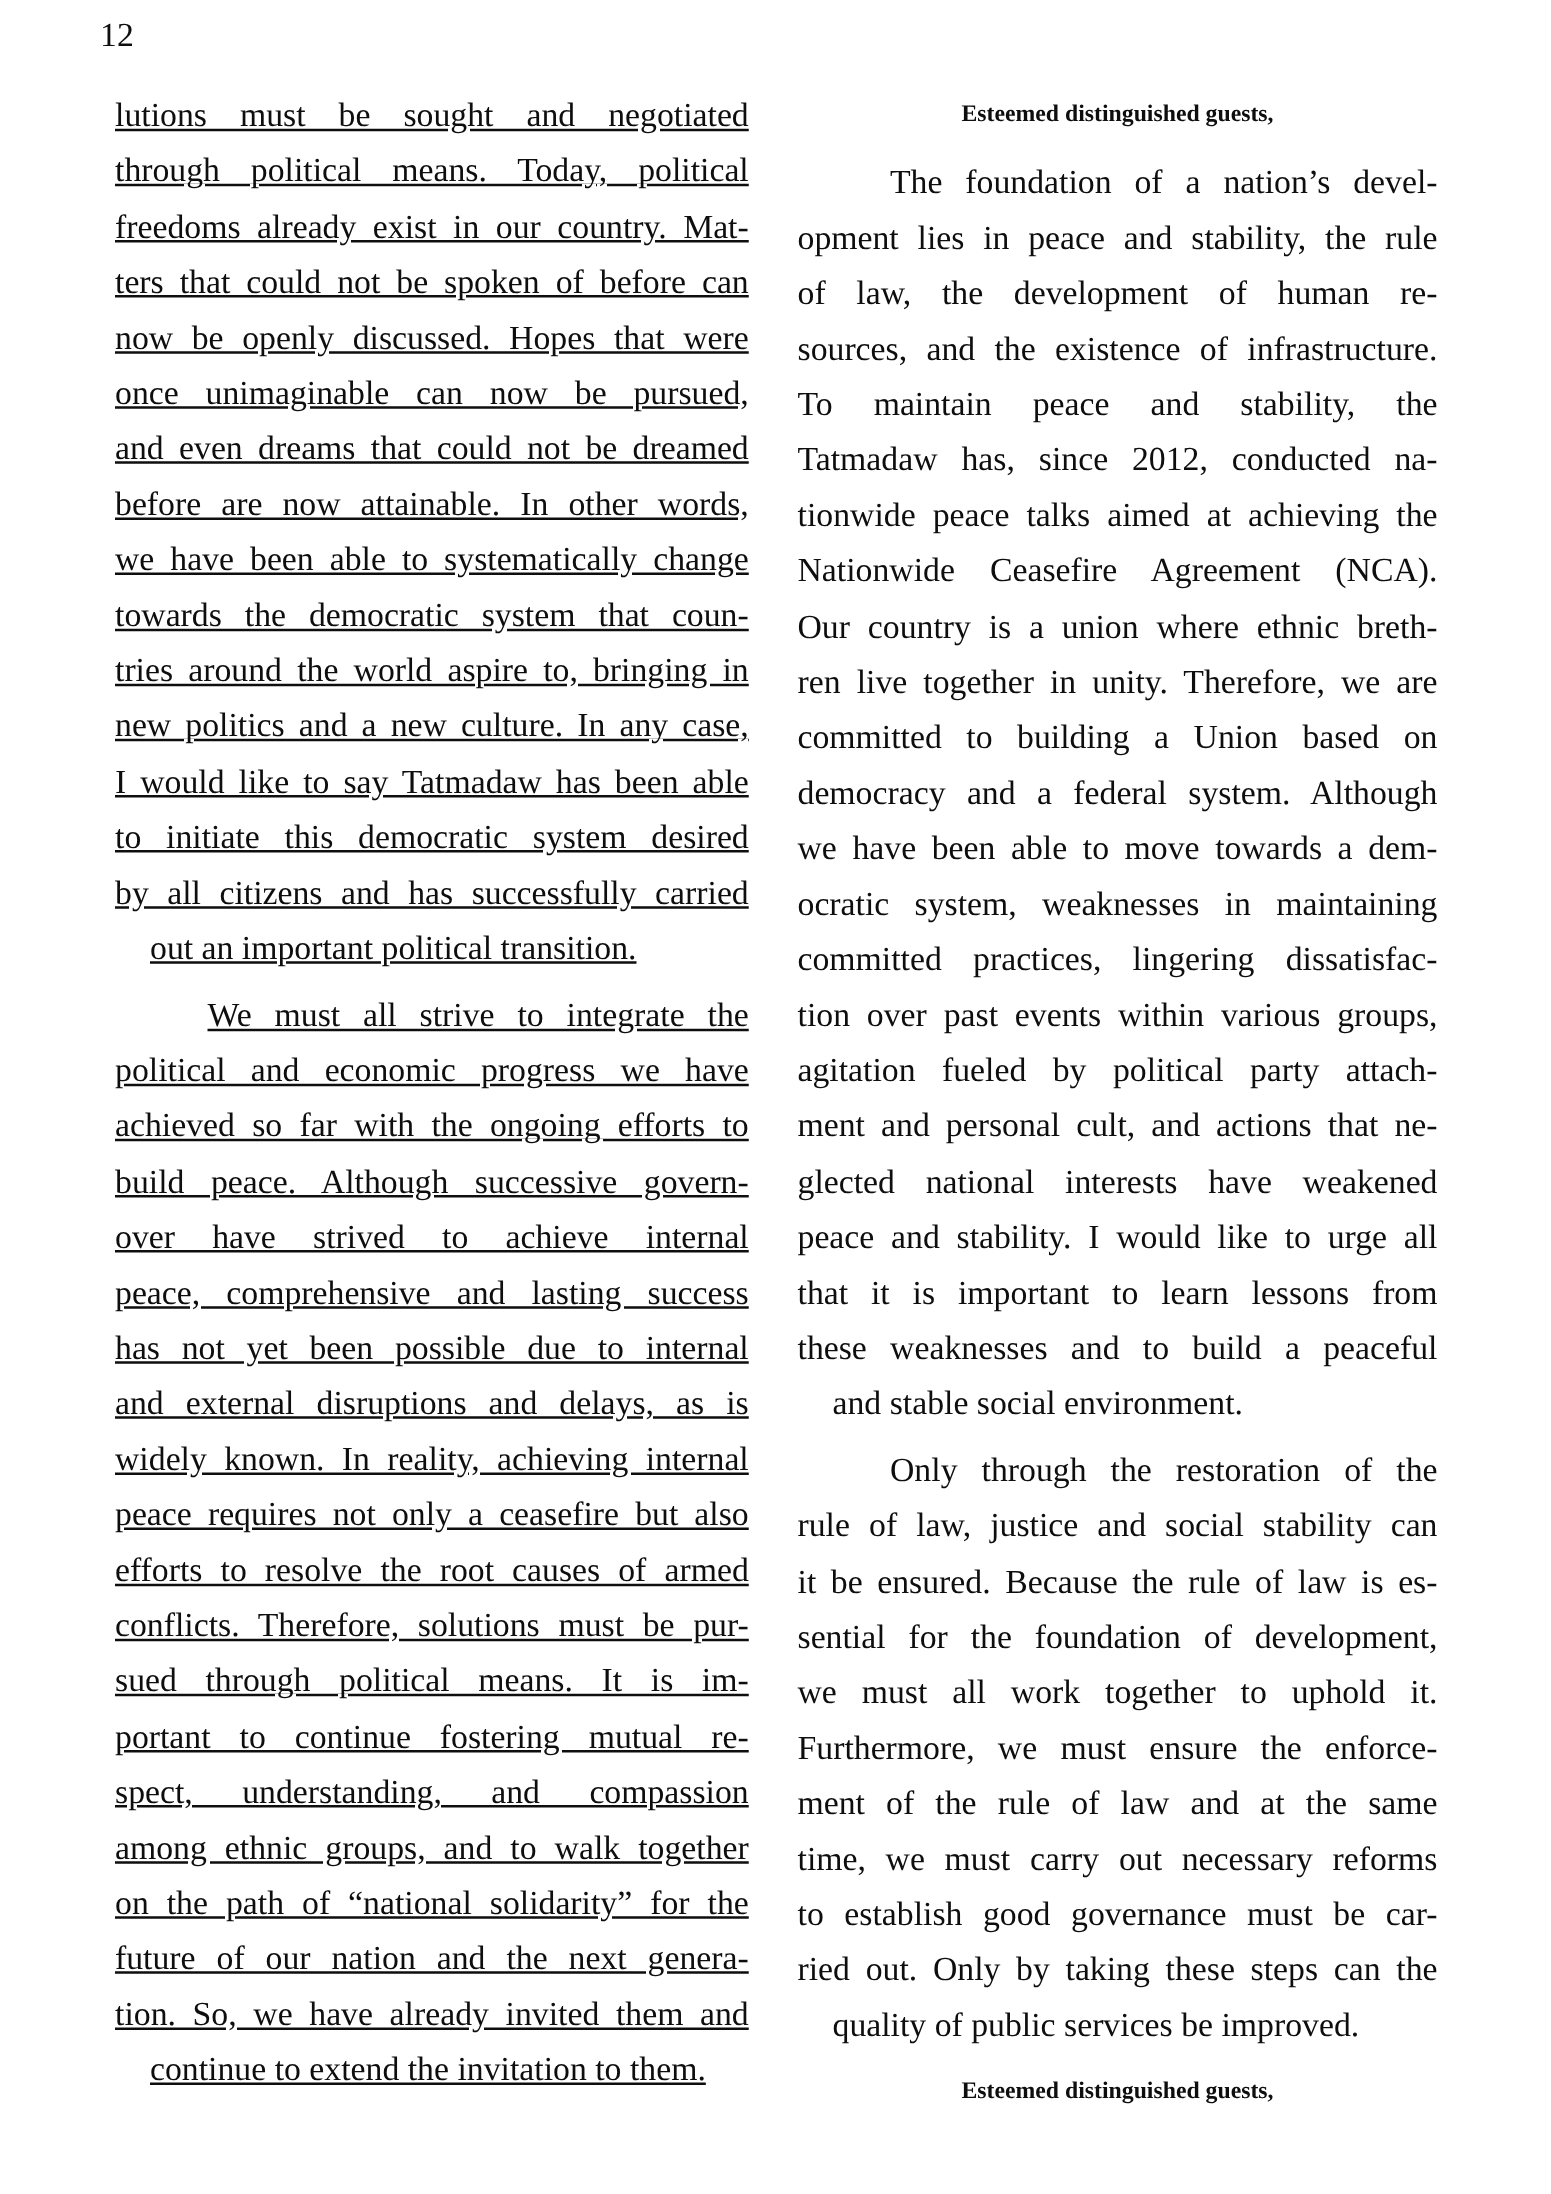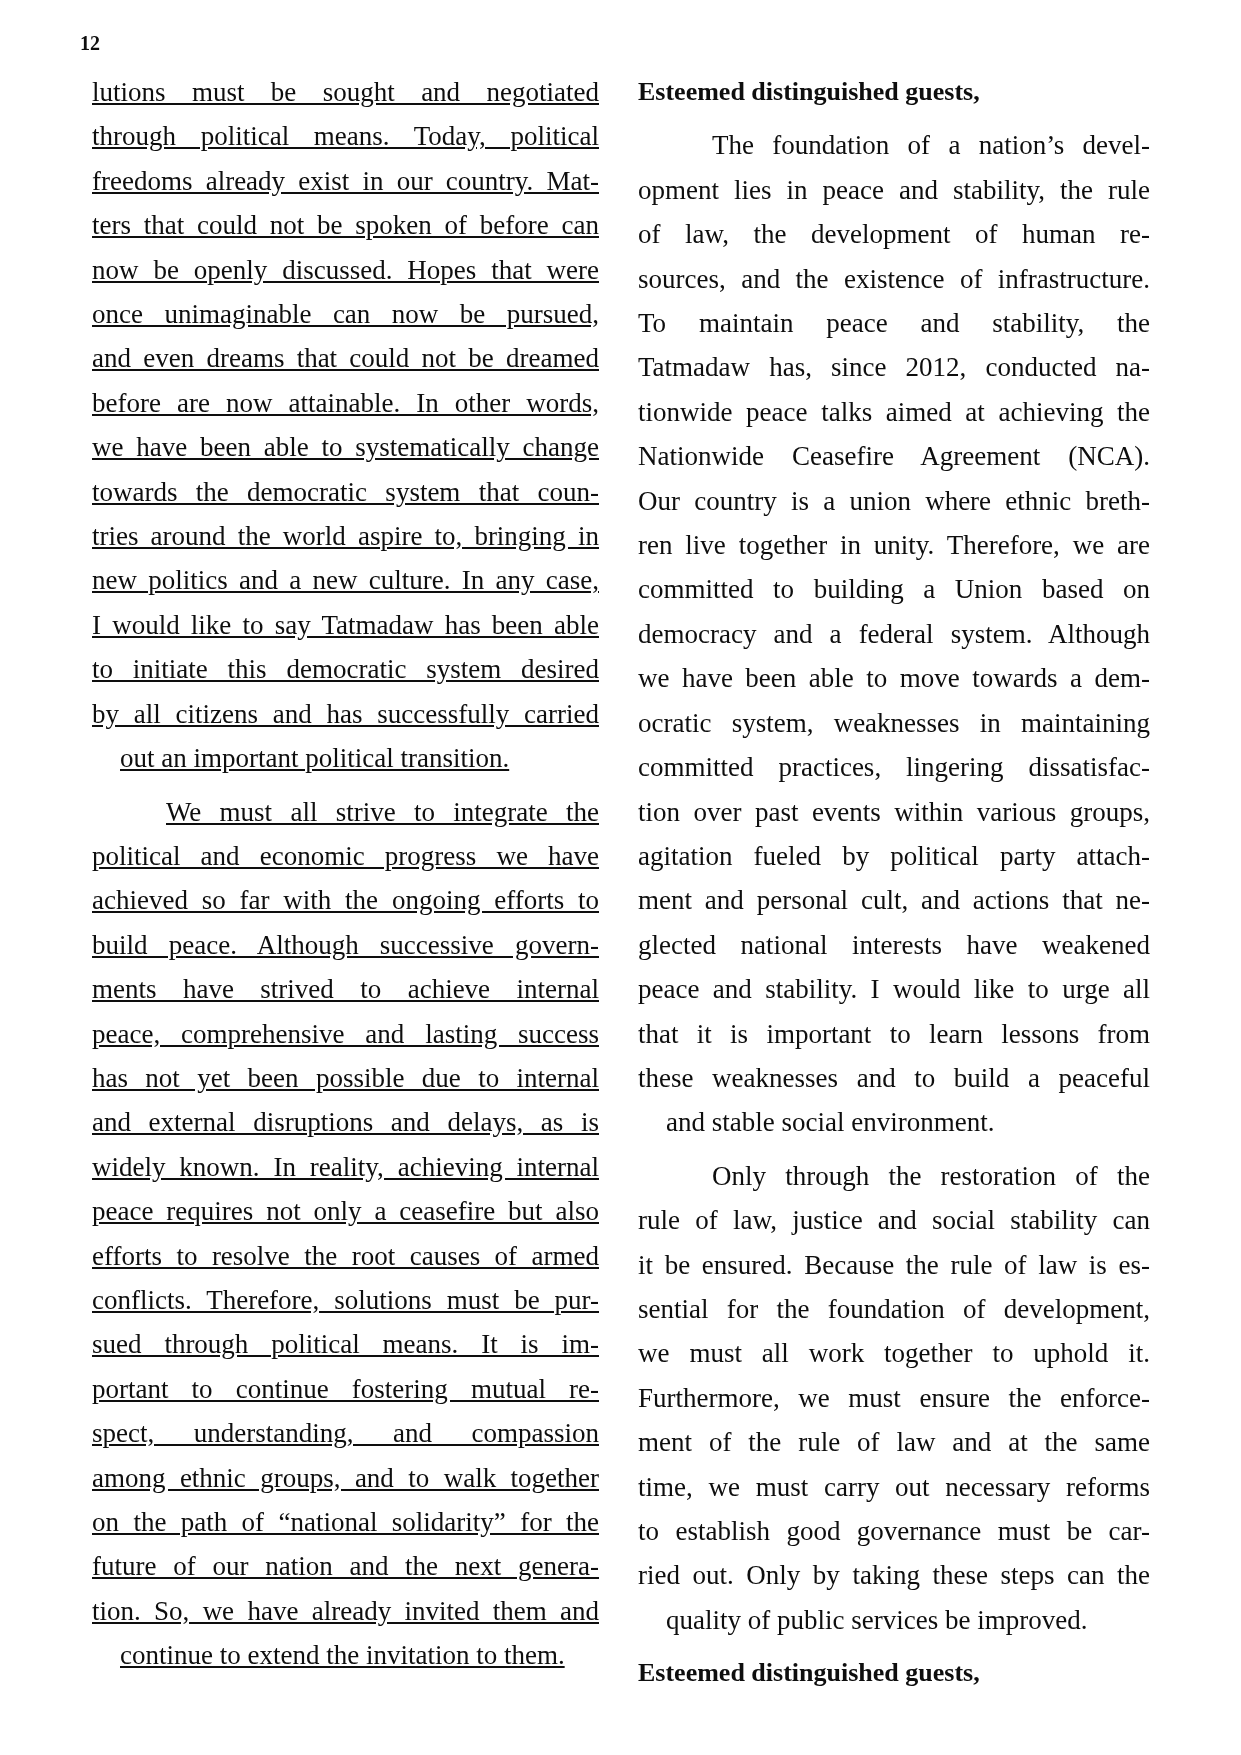--- a/index.html
+++ b/index.html
@@ -6,28 +6,29 @@
   body{
     width:1241px;height:1755px;
     background:#ffffff;
     font-family:"Liberation Serif", serif;
     color:#0e0e0e;
     position:relative;
     overflow:hidden;
   }
   .page{position:absolute;inset:0;background:#ffffff;}
   .pageno{
-    position:absolute;left:80px;top:28px;
-    font-weight:bold;font-size:20px;line-height:30px;
+    position:absolute;left:80px;top:13px;
+    font-weight:normal;font-size:27px;line-height:30px;
   }
   .col{position:absolute;top:70px;}
   .col-left{left:92px;width:507px;text-decoration:underline;}
   .col-right{left:638px;width:512px;}
   .heading{
-    font-weight:bold;font-size:26px;line-height:44.4px;
+    font-weight:bold;font-size:19px;line-height:44.4px;
+    text-align:center;
     margin:0 0 9px 0;
   }
   .para{margin:0 0 9px 0;}
   .para:last-child{margin-bottom:0;}
   .line{
     font-size:27px;
     line-height:44.4px;
     text-align:justify;
     text-align-last:justify;
     white-space:normal;
@@ -58,21 +59,21 @@
         <div class="line">I would like to say Tatmadaw has been able</div>
         <div class="line">to initiate this democratic system desired</div>
         <div class="line">by all citizens and has successfully carried</div>
         <div class="line last">out an important political transition.</div>
       </div>
       <div class="para">
         <div class="line first">We must all strive to integrate the</div>
         <div class="line">political and economic progress we have</div>
         <div class="line">achieved so far with the ongoing efforts to</div>
         <div class="line">build peace. Although successive govern-</div>
-        <div class="line">ments have strived to achieve internal</div>
+        <div class="line">over have strived to achieve internal</div>
         <div class="line">peace, comprehensive and lasting success</div>
         <div class="line">has not yet been possible due to internal</div>
         <div class="line">and external disruptions and delays, as is</div>
         <div class="line">widely known. In reality, achieving internal</div>
         <div class="line">peace requires not only a ceasefire but also</div>
         <div class="line">efforts to resolve the root causes of armed</div>
         <div class="line">conflicts. Therefore, solutions must be pur-</div>
         <div class="line">sued through political means. It is im-</div>
         <div class="line">portant to continue fostering mutual re-</div>
         <div class="line">spect, understanding, and compassion</div>

